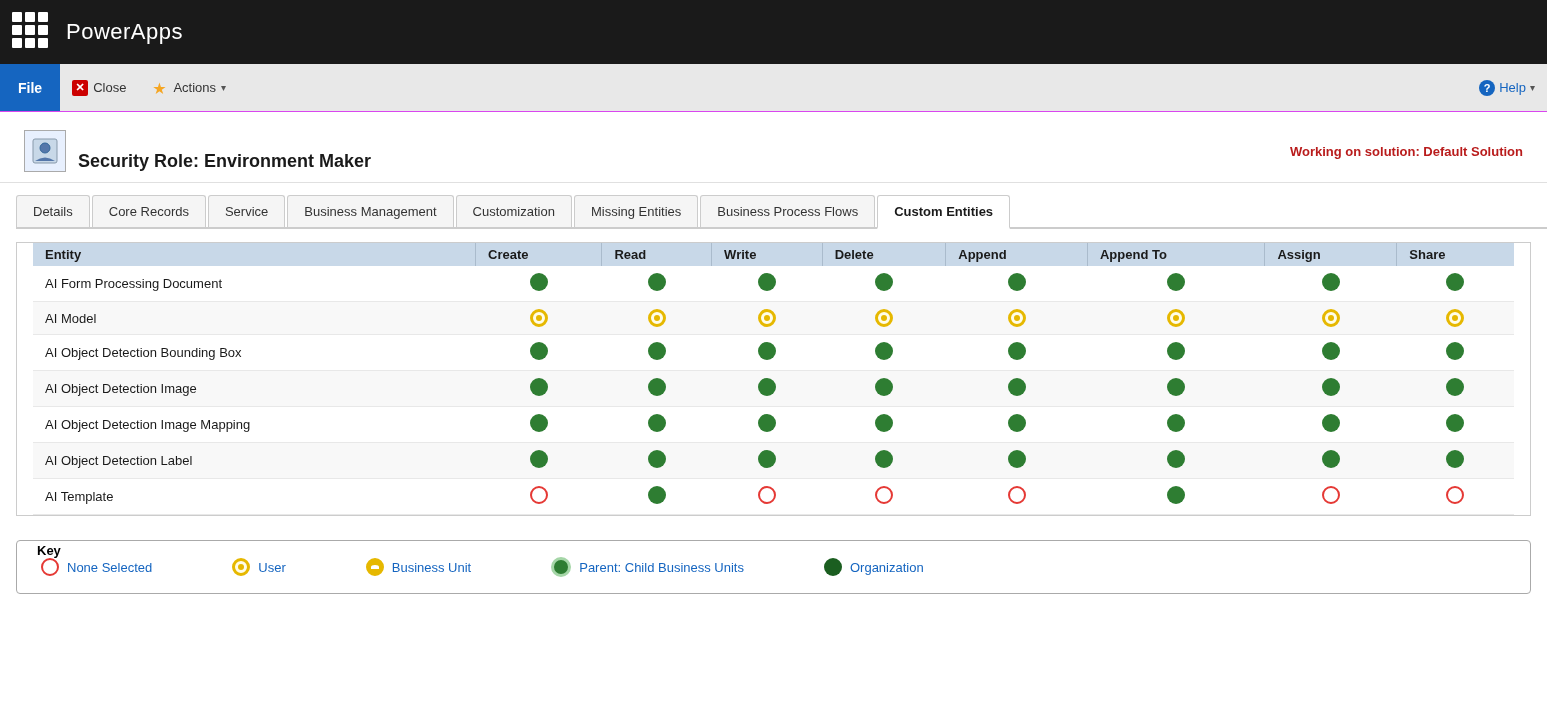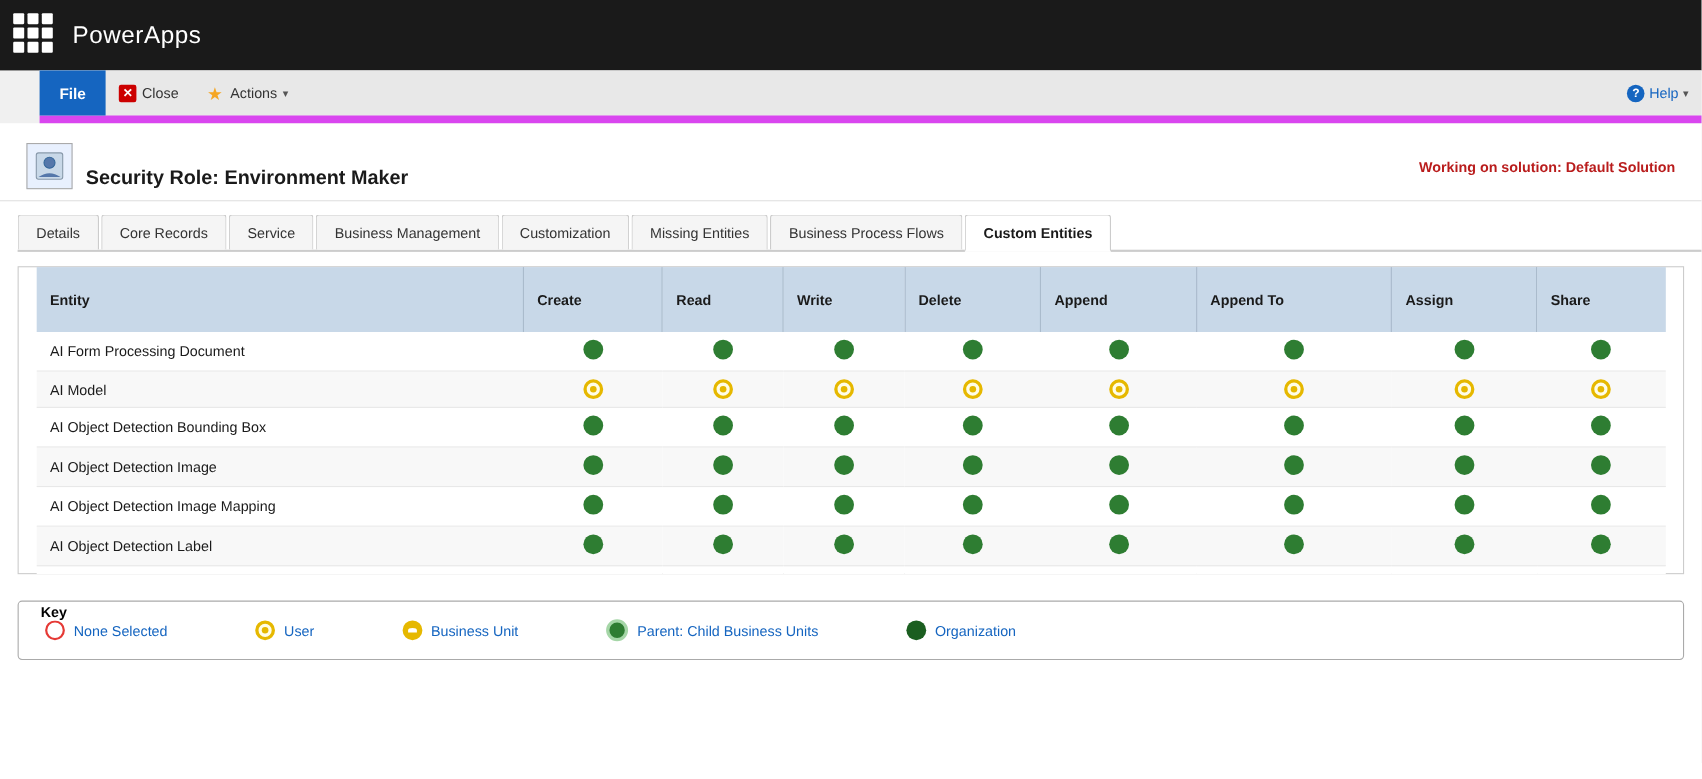--- a/index.html
+++ b/index.html
@@ -30,23 +30,22 @@
       letter-spacing: 0.5px;
     }
 
     
     .toolbar {
       background: #e8e8e8;
       height: 48px;
       display: flex;
       align-items: center;
       padding: 0 0 0 0;
-      border-bottom: 7px solid #d946ef;
+      border-bottom: 1px solid #d946ef;
       position: relative;
-      margin-left: 36px;
     }
     .file-btn {
       background: #1565c0;
       color: white;
       height: 100%;
       padding: 0 18px;
       font-size: 14px;
       font-weight: 600;
       border: none;
       cursor: pointer;
@@ -176,21 +175,21 @@
       margin: 0 16px;
     }
     table {
       width: 100%;
       border-collapse: collapse;
     }
     thead tr {
       background: #c8d8e8;
     }
     thead th {
-      padding: 22px 12px;
+      padding: 4px 12px;
       text-align: left;
       font-weight: 600;
       font-size: 13px;
       color: #1a1a1a;
       border-right: 1px solid #aabbcc;
     }
     thead th:last-child { border-right: none; }
     tbody tr {
       border-bottom: 1px solid #e8e8e8;
     }

